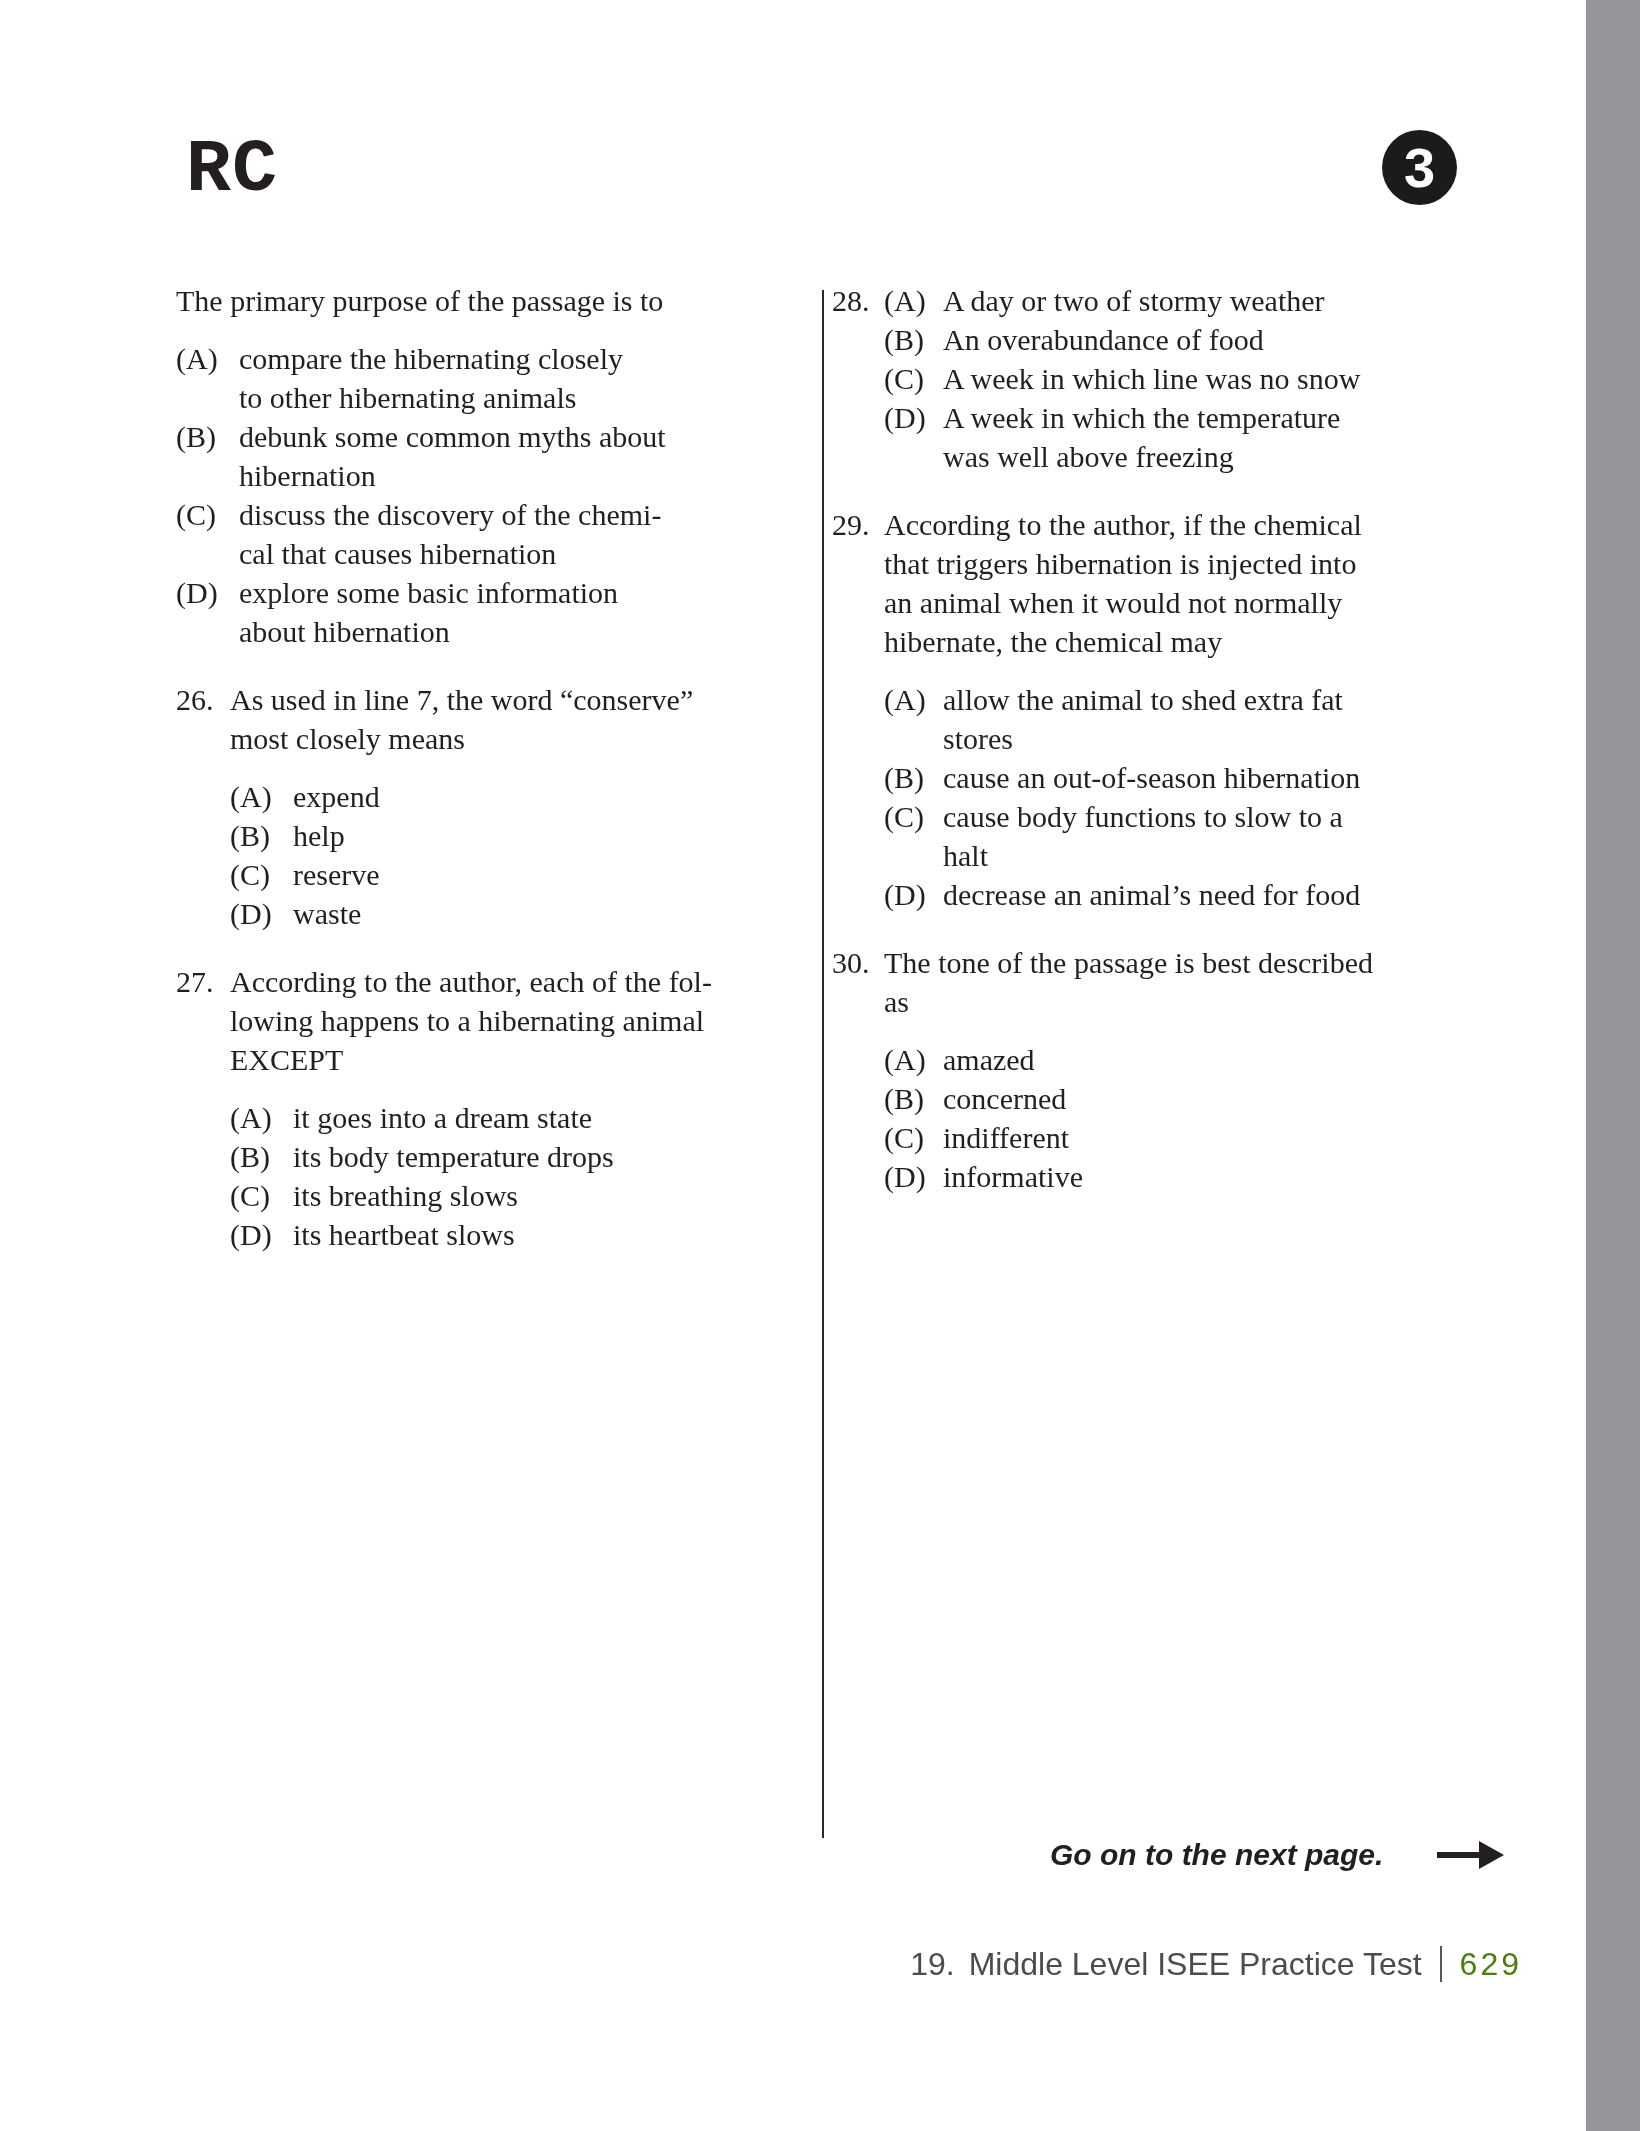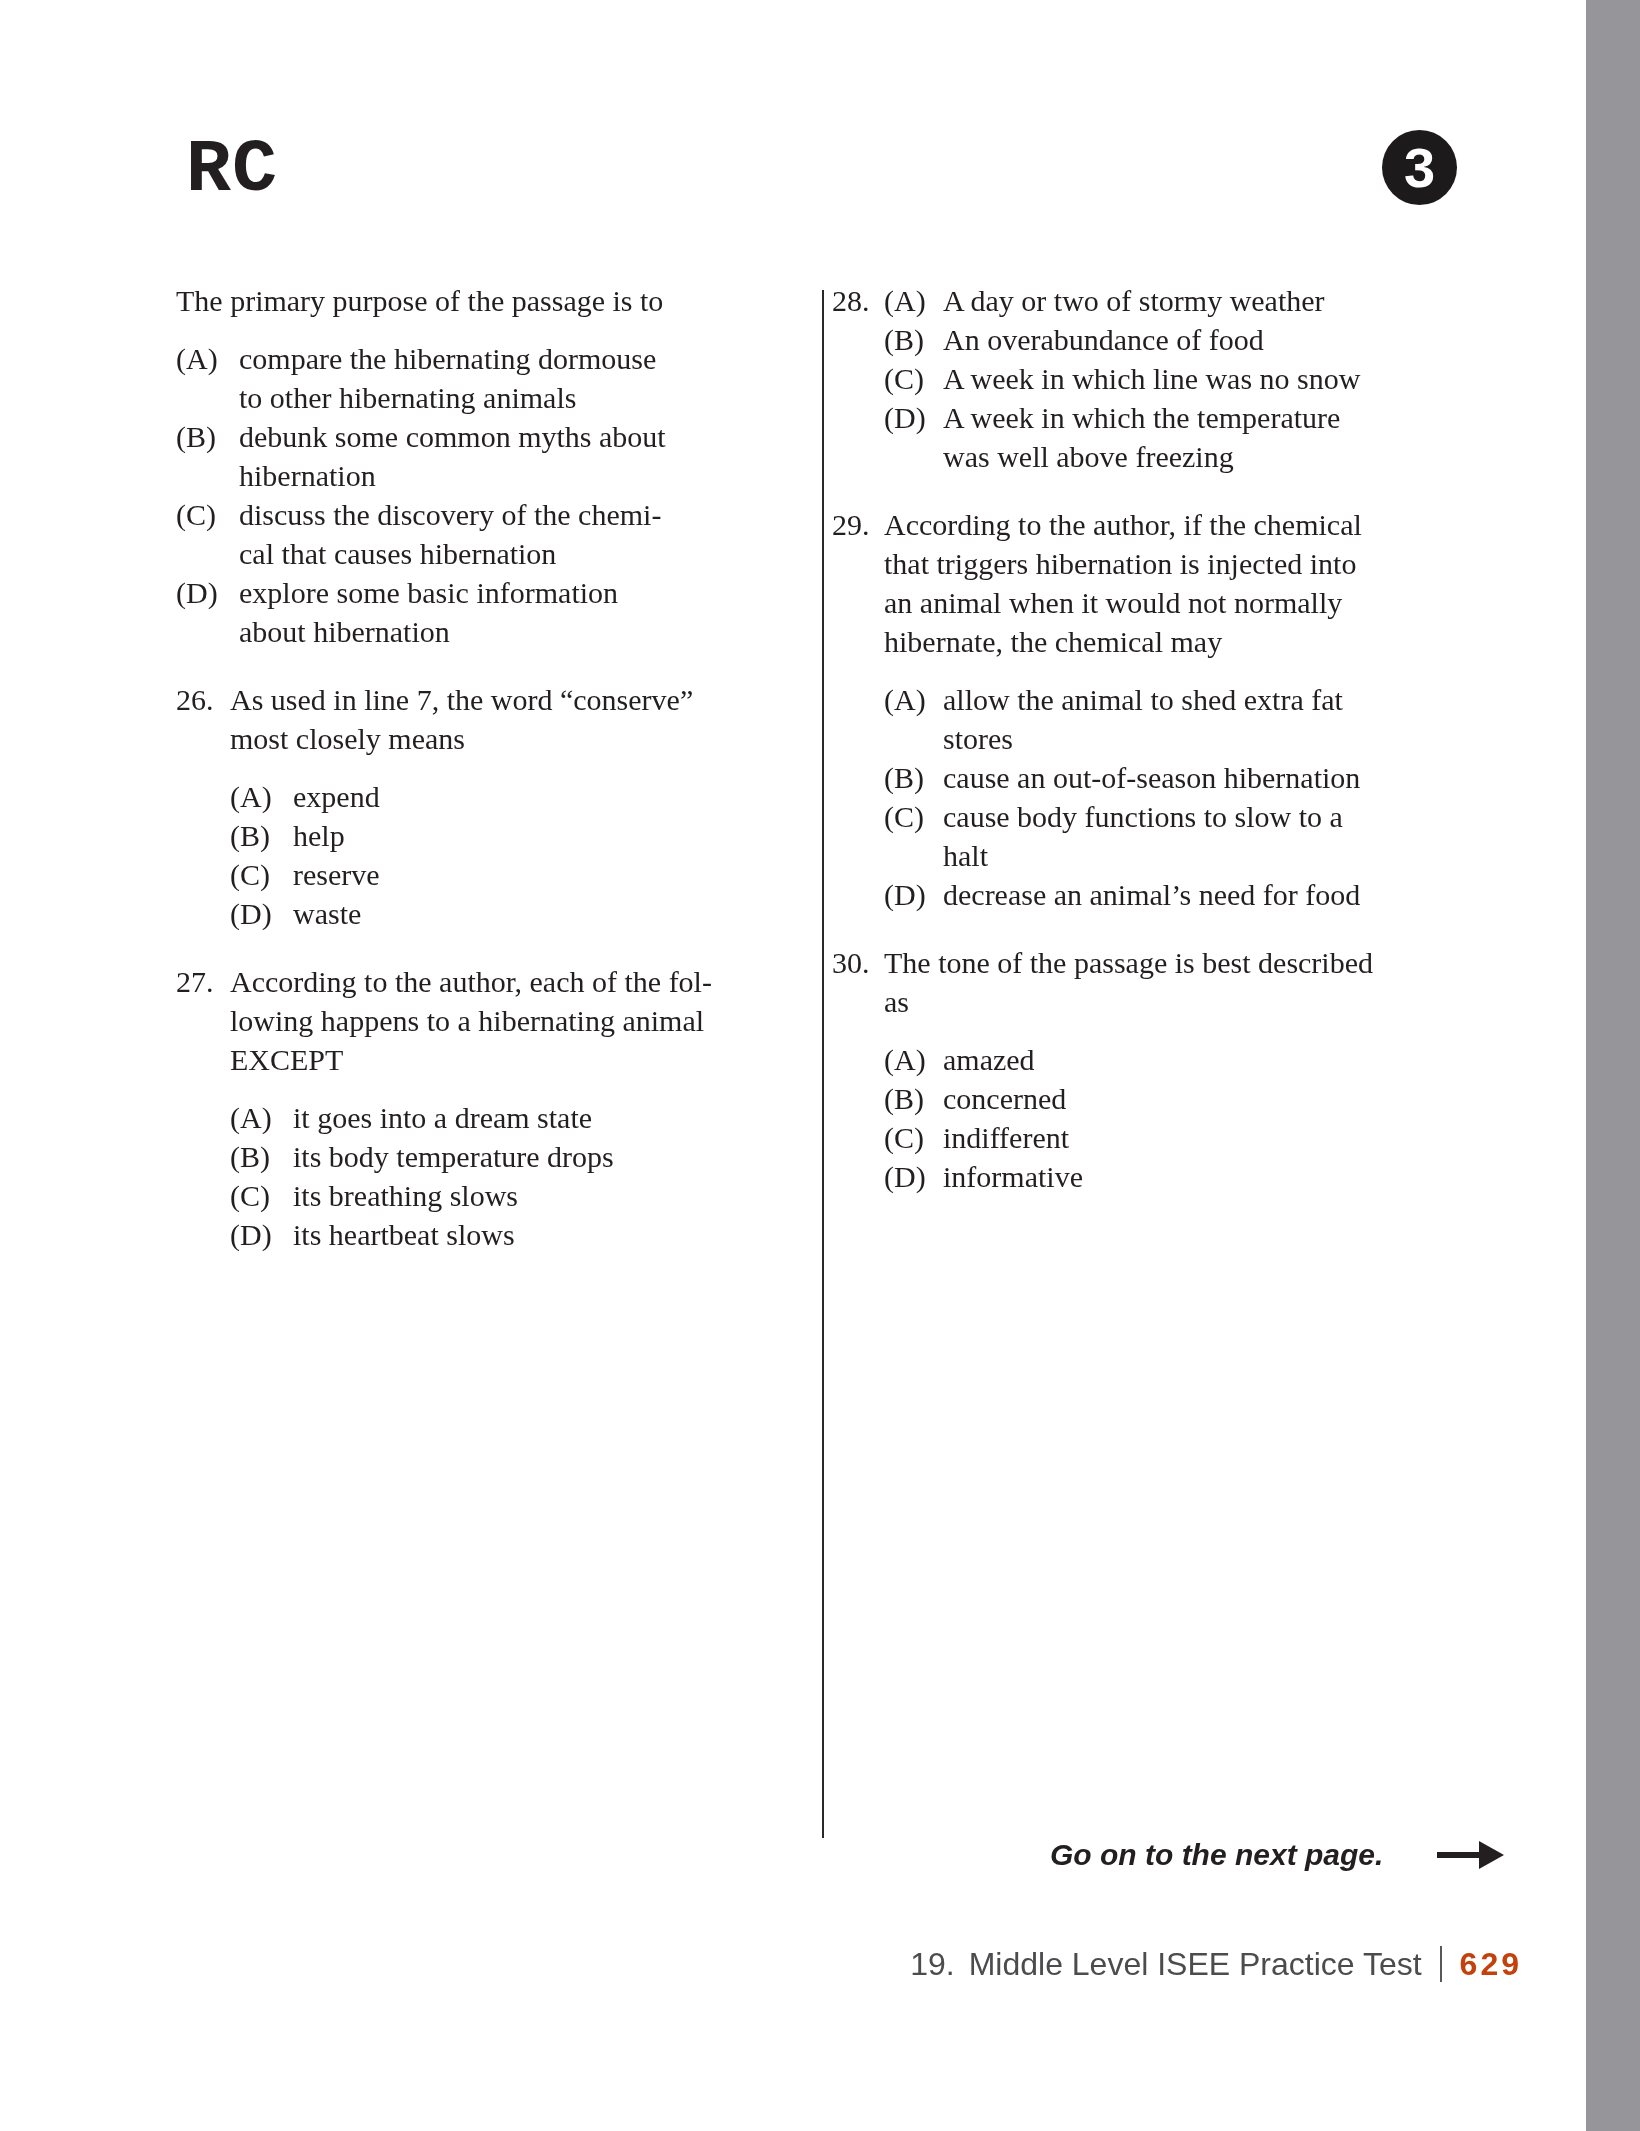--- a/index.html
+++ b/index.html
@@ -105,23 +105,23 @@
     color: #4c4c4e;
     white-space: pre;
   }
   .footer .chapter { margin-right: 14px; }
   .footer .sep {
     width: 2px; height: 36px;
     background: #58585a;
     margin: 0 18px;
   }
   .footer .pagenum {
-    font-weight: bold;
+    font-weight: normal;
     letter-spacing: 3px;
-    color: #c2410c;
+    color: #4d7c0f;
   }
 </style>
 </head>
 <body>
 
 <div class="page">
 
   <div class="rc-label">RC</div>
 
   <div class="section-badge">
@@ -130,21 +130,21 @@
 
   <div class="divider"></div>
 
   <div class="col col-left">
   <div class="question">
     <div class="q-body">
       <div class="q-stem">The primary purpose of the passage is to</div>
       <div class="q-choices">
   <div class="choice">
     <div class="choice-letter">(A)</div>
-    <div class="choice-text">compare the hibernating dormouse
+    <div class="choice-text">compare the hibernating closely
 to other hibernating animals</div>
   </div>
 
   <div class="choice">
     <div class="choice-letter">(B)</div>
     <div class="choice-text">debunk some common myths about
 hibernation</div>
   </div>
 
   <div class="choice">

